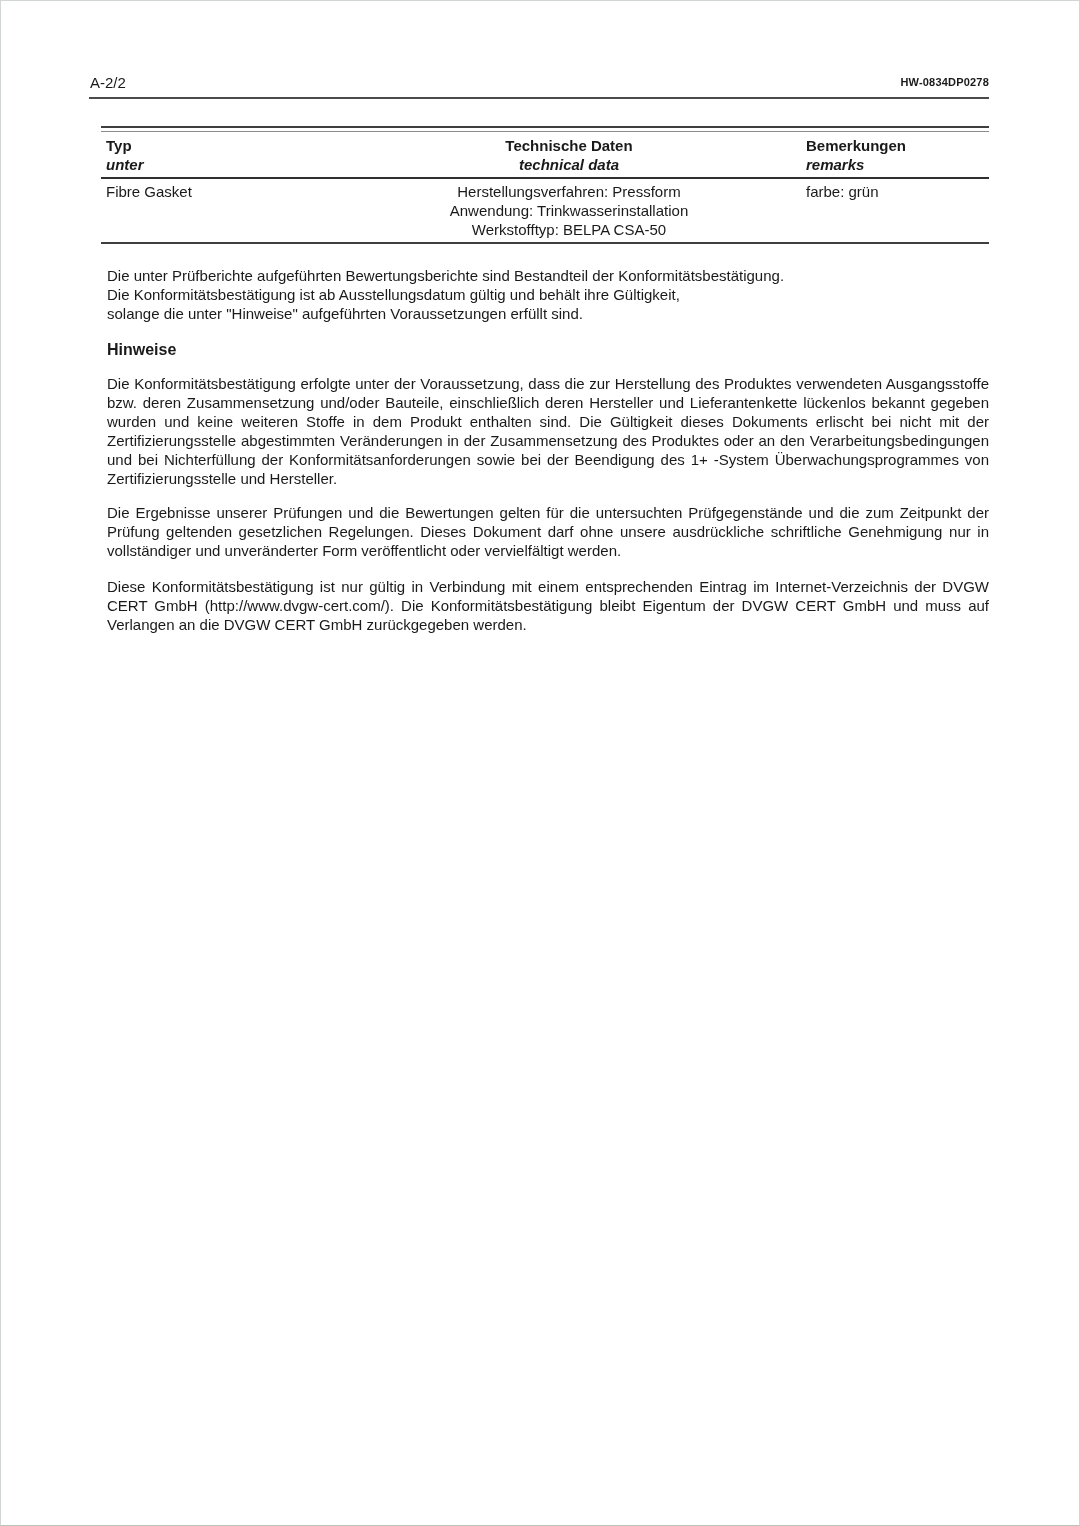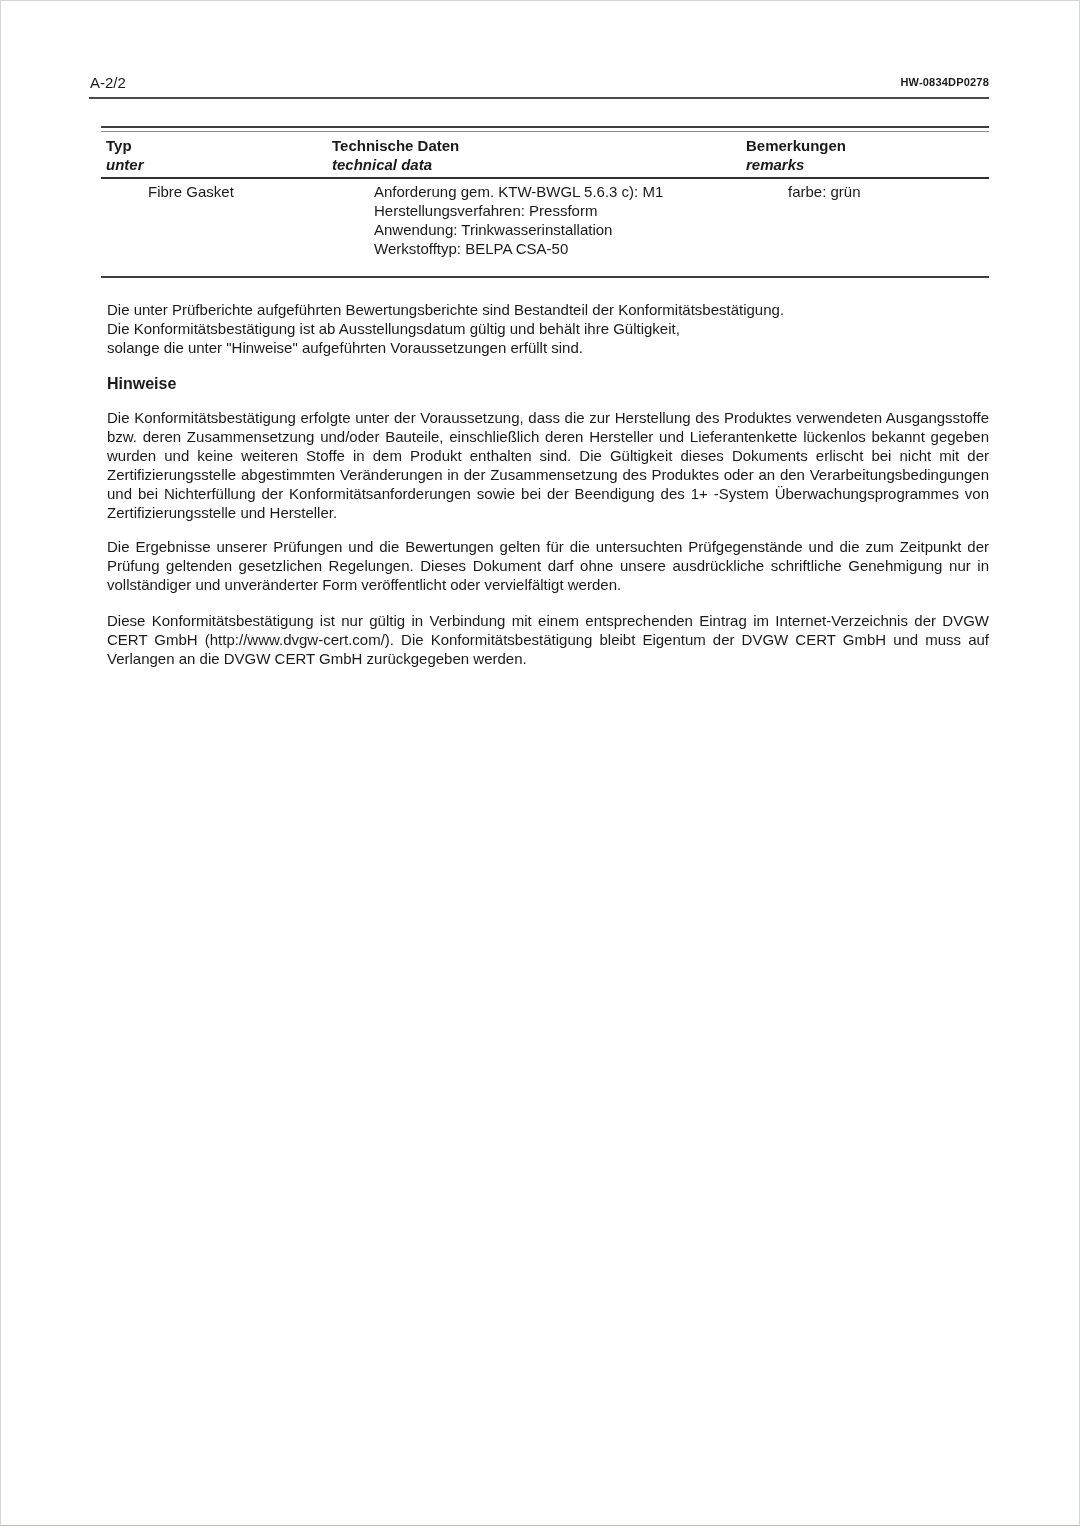--- a/index.html
+++ b/index.html
@@ -42,32 +42,33 @@
     margin: 27px 90px 0 100px; 
   }
   .double-rule {
     height: 3px;
     border-top: 2px solid #3e3e3e;
     border-bottom: 1px solid #8a8a8a;
   }
   .trow {
     display: flex;
     align-items: flex-start;
+    gap: 30px;
   }
   .c1 { width: 231px; box-sizing: border-box; padding-left: 5px; flex: none; }
-  .c2 { width: 414px; flex: none; }
+  .c2 { width: 414px; flex: none; text-align: center; }
   .c3 { flex: 1; }
   .thead { padding: 4px 0 3px 0; }
   .thead .title    { font-weight: bold; }
   .thead .subtitle { font-weight: bold; font-style: italic; }
   .head-rule {
     border-top: 2px solid #2f2f2f;
     height: 0;
   }
-  .tbody { padding: 3px 0 18px 0; margin-left: 42px; }
+  .tbody { padding: 3px 0 3px 0; }
   .bottom-rule {
     border-top: 2px solid #3e3e3e;
     height: 0;
   }
 
   
   .intro {
     margin: 22px 90px 0 106px;
   }
   .notes-heading {
@@ -109,21 +110,20 @@
         <div class="title">Bemerkungen</div>
         <div class="subtitle">remarks</div>
       </div>
     </div>
 
     <div class="head-rule"></div>
 
     <div class="trow tbody">
       <div class="c1">Fibre Gasket</div>
       <div class="c2">
-        <div>Anforderung gem. KTW-BWGL 5.6.3 c): M1</div>
         <div>Herstellungsverfahren: Pressform</div>
         <div>Anwendung: Trinkwasserinstallation</div>
         <div>Werkstofftyp: BELPA CSA-50</div>
       </div>
       <div class="c3">farbe: grün</div>
     </div>
 
     <div class="bottom-rule"></div>
   </div>
 

